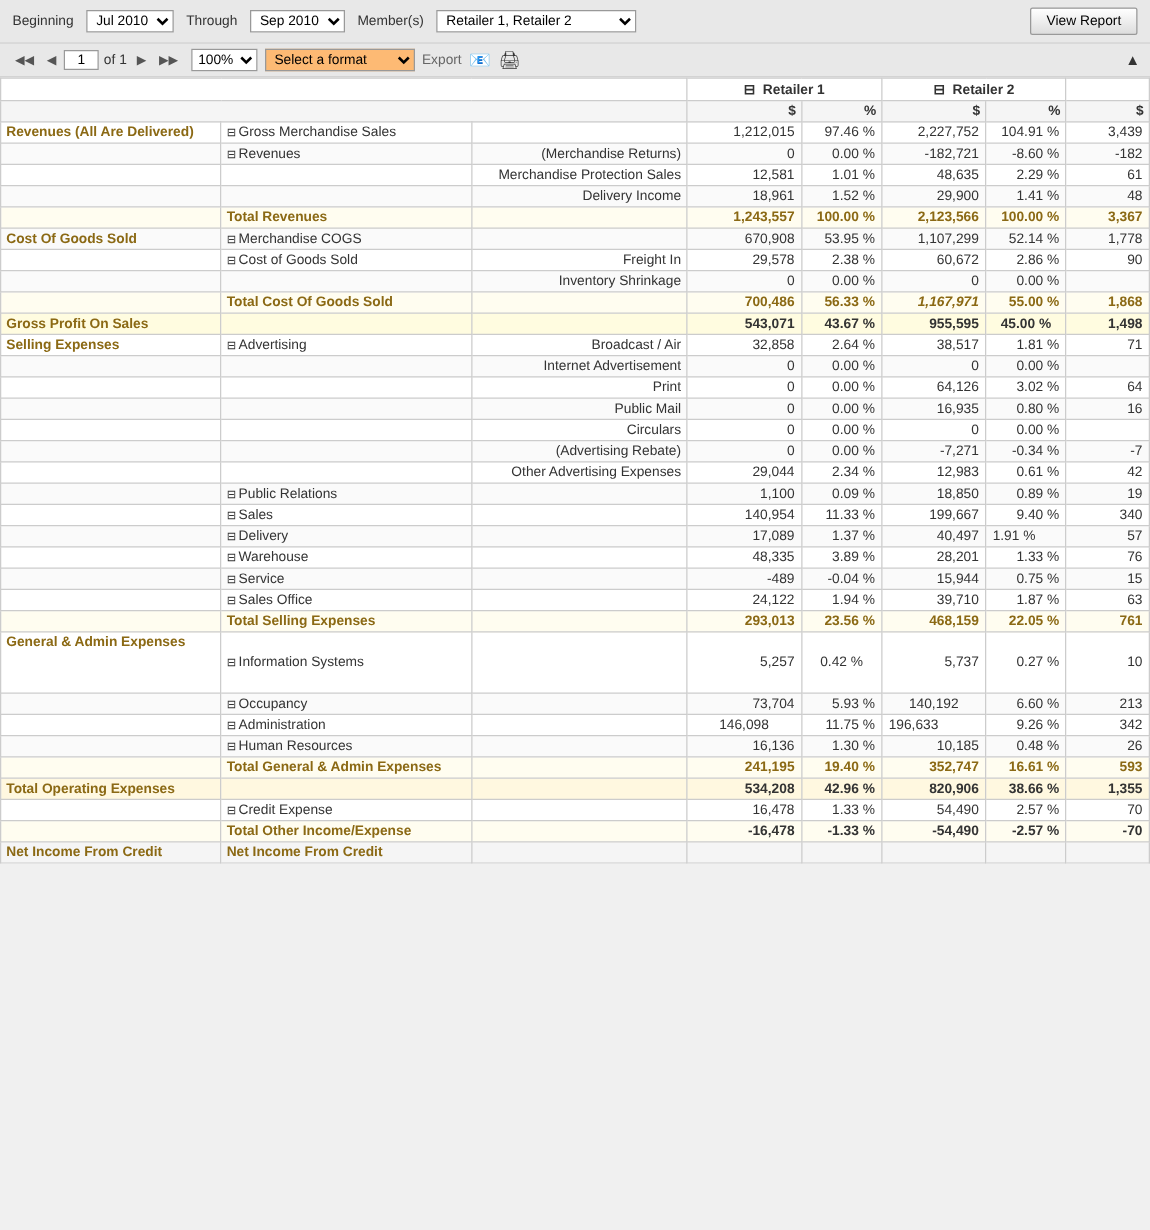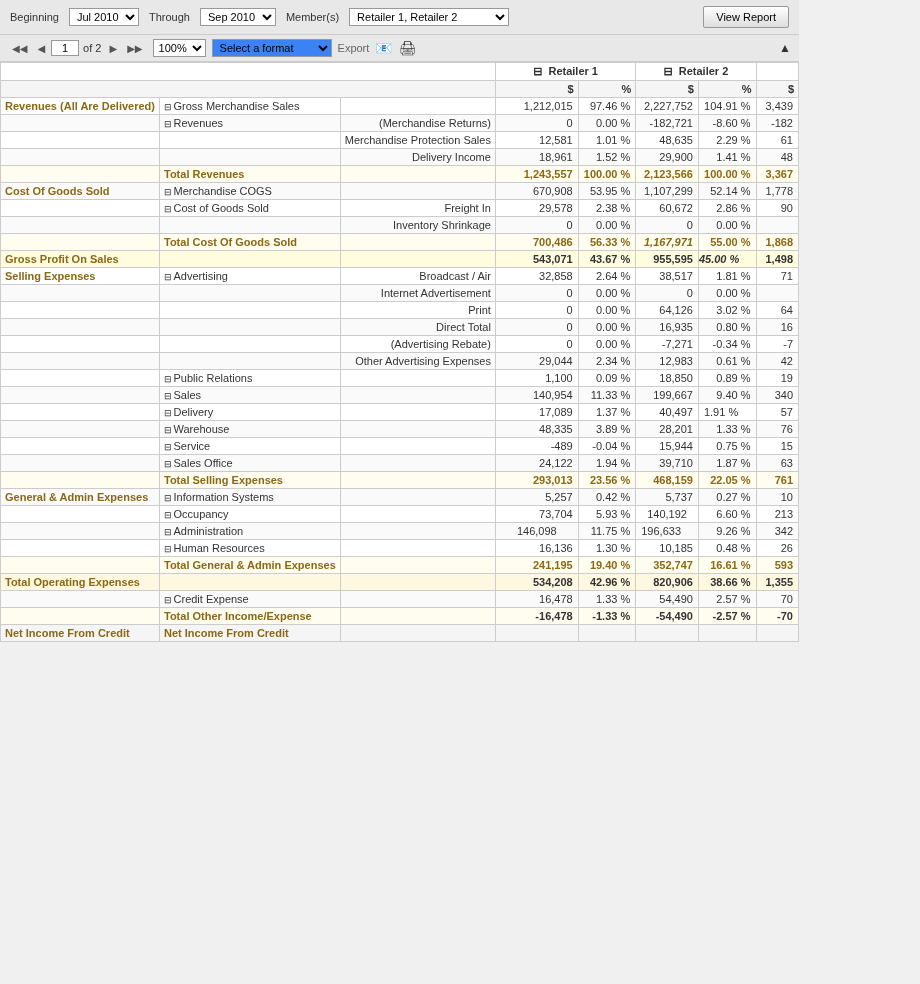--- a/index.html
+++ b/index.html
@@ -1,31 +1,31 @@
 <!DOCTYPE html>
 <html><head>
   <meta charset="utf-8">
   <style>
     * { box-sizing: border-box; margin: 0; padding: 0; }
     body { font-family: Arial, sans-serif; font-size: 11px; background: #f0f0f0; color: #333; }
-    .page { width: 799px; background: #fff; }
+    .page { width: 920px; background: #fff; }
     
     
     .header { background: #e8e8e8; padding: 6px 10px; border-bottom: 1px solid #ccc; display: flex; align-items: center; gap: 10px; flex-wrap: wrap; }
     .header label { font-size: 11px; color: #333; }
     .header select { font-size: 11px; border: 1px solid #999; background: #fff; padding: 1px 3px; }
     .view-report-btn { margin-left: auto; background: linear-gradient(to bottom, #fff, #ddd); border: 1px solid #999; padding: 4px 12px; font-size: 11px; cursor: pointer; border-radius: 2px; }
     
     
     .toolbar { background: #e8e8e8; padding: 4px 8px; border-bottom: 1px solid #ccc; display: flex; align-items: center; gap: 6px; }
     .toolbar-nav { display: flex; align-items: center; gap: 2px; }
     .nav-btn { background: none; border: 1px solid transparent; padding: 1px 3px; cursor: pointer; font-size: 10px; color: #555; }
     .page-input { width: 28px; border: 1px solid #999; text-align: center; font-size: 11px; padding: 1px; }
     .zoom-select { font-size: 11px; border: 1px solid #999; background: #fff; padding: 1px; }
-    .format-select { font-size: 11px; border: 1px solid #999; background: #3b82f6; padding: 1px 3px; min-width: 120px; }
+    .format-select { font-size: 11px; border: 1px solid #999; background: #fdba74; padding: 1px 3px; min-width: 120px; }
     .export-btn { font-size: 11px; color: #666; border: none; background: none; cursor: pointer; }
     
     
     .report-table { width: 100%; border-collapse: collapse; font-size: 11px; }
     .report-table th, .report-table td { border: 1px solid #ccc; padding: 2px 4px; white-space: nowrap; }
     
     
     .col-group-header { background: #fff; text-align: center; font-weight: bold; color: #333; }
     .col-subheader { background: #f5f5f5; text-align: center; font-weight: bold; color: #333; }
     
@@ -59,21 +59,21 @@
     <option>Retailer 1, Retailer 2</option>
   </select>
   <button class="view-report-btn">View Report</button>
 </div>
 
 <div class="toolbar">
   <div class="toolbar-nav">
     <button class="nav-btn">◀◀</button>
     <button class="nav-btn">◀</button>
     <input class="page-input" type="text" value="1" style="">
-    <span style="font-size:11px;margin:0 2px;">of 2</span>
+    <span style="font-size:11px;margin:0 2px;">of 1</span>
     <button class="nav-btn">▶</button>
     <button class="nav-btn">▶▶</button>
   </div>
   <select class="zoom-select">
     <option>100%</option>
   </select>
   <select class="format-select">
     <option>Select a format</option>
   </select>
   <button class="export-btn" style="color:#666;font-size:11px;">Export</button>
@@ -207,21 +207,21 @@
             <td style="text-align: right; padding: 2px 5px; font-weight: bold;">55.00 %</td>
             <td style="text-align: right; padding: 2px 5px; font-weight: bold;">1,868</td>
           </tr>
           <tr class="gross-profit-row">
             <td class="row-label-col1" style="color: rgb(139, 105, 20); font-weight: bold;">Gross Profit On Sales</td>
             <td class="row-label-col2" style="font-weight: bold; color: rgb(139, 105, 20);"></td>
             <td style="text-align: right; color: rgb(51, 51, 51);"></td>
             <td style="text-align: right; padding: 2px 5px; font-weight: bold;">543,071</td>
             <td style="text-align: right; padding: 2px 5px; font-weight: bold;">43.67 %</td>
             <td style="text-align: right; padding: 2px 5px; font-weight: bold;">955,595</td>
-            <td style="text-align: left; padding: 2px 0; font-weight: bold; font-style: italic;">45.00 %</td>
+            <td style="text-align: center; padding: 2px 0; font-weight: bold;">45.00 %</td>
             <td style="text-align: right; padding: 2px 5px; font-weight: bold;">1,498</td>
           </tr>
           <tr>
             <td class="row-label-col1" style="color: rgb(139, 105, 20); font-weight: bold;">Selling Expenses</td>
             <td class="row-label-col2"><span style="font-size:9px;margin-right:2px;cursor:pointer;">⊟</span>Advertising</td>
             <td style="text-align: right; color: rgb(51, 51, 51);">Broadcast / Air</td>
             <td style="text-align: right; padding: 2px 5px;">32,858</td>
             <td style="text-align: right; padding: 2px 5px;">2.64 %</td>
             <td style="text-align: right; padding: 2px 5px;">38,517</td>
             <td style="text-align: right; padding: 2px 5px;">1.81 %</td>
@@ -243,26 +243,36 @@
             <td style="text-align: right; color: rgb(51, 51, 51);">Print</td>
             <td style="text-align: right; padding: 2px 5px;">0</td>
             <td style="text-align: right; padding: 2px 5px;">0.00 %</td>
             <td style="text-align: right; padding: 2px 5px;">64,126</td>
             <td style="text-align: right; padding: 2px 5px;">3.02 %</td>
             <td style="text-align: right; padding: 2px 5px;">64</td>
           </tr>
           <tr>
             <td></td>
             <td class="row-label-col2"></td>
-            <td style="text-align: right; color: rgb(51, 51, 51);">Direct Total</td>
+            <td style="text-align: right; color: rgb(51, 51, 51);">Public Mail</td>
             <td style="text-align: right; padding: 2px 5px;">0</td>
             <td style="text-align: right; padding: 2px 5px;">0.00 %</td>
             <td style="text-align: right; padding: 2px 5px;">16,935</td>
             <td style="text-align: right; padding: 2px 5px; margin-left: 16px;">0.80 %</td>
             <td style="text-align: right; padding: 2px 5px;">16</td>
+          </tr>
+          <tr>
+            <td></td>
+            <td class="row-label-col2"></td>
+            <td style="text-align: right; color: rgb(51, 51, 51);">Circulars</td>
+            <td style="text-align: right; padding: 2px 5px;">0</td>
+            <td style="text-align: right; padding: 2px 5px;">0.00 %</td>
+            <td style="text-align: right; padding: 2px 5px;">0</td>
+            <td style="text-align: right; padding: 2px 5px;">0.00 %</td>
+            <td style="text-align: right; padding: 2px 5px;"></td>
           </tr>
           <tr>
             <td></td>
             <td class="row-label-col2"></td>
             <td style="text-align: right; color: rgb(51, 51, 51);">(Advertising Rebate)</td>
             <td style="text-align: right; padding: 2px 5px;">0</td>
             <td style="text-align: right; padding: 2px 5px;">0.00 %</td>
             <td style="text-align: right; padding: 2px 5px; color: rgb(51, 51, 51);">-7,271</td>
             <td style="text-align: right; padding: 2px 5px; color: rgb(51, 51, 51);">-0.34 %</td>
             <td style="text-align: right; padding: 2px 5px; color: rgb(51, 51, 51);">-7</td>
@@ -345,40 +355,40 @@
             <td style="text-align: right; padding: 2px 5px; font-weight: bold;">23.56 %</td>
             <td style="text-align: right; padding: 2px 5px; font-weight: bold;">468,159</td>
             <td style="text-align: right; padding: 2px 5px; font-weight: bold;">22.05 %</td>
             <td style="text-align: right; padding: 2px 5px; font-weight: bold;">761</td>
           </tr>
           <tr>
             <td class="row-label-col1" style="color: rgb(139, 105, 20); font-weight: bold;">General &amp; Admin Expenses</td>
             <td class="row-label-col2"><span style="font-size:9px;margin-right:2px;cursor:pointer;">⊟</span>Information Systems</td>
             <td style="text-align: right; color: rgb(51, 51, 51);"></td>
             <td style="text-align: right; padding: 2px 5px;">5,257</td>
-            <td style="text-align: right; padding: 2px 5px;">0.42 %</td>
+            <td style="text-align: center; padding: 18px 5px;">0.42 %</td>
             <td style="text-align: right; padding: 2px 5px;">5,737</td>
             <td style="text-align: right; padding: 2px 5px;">0.27 %</td>
             <td style="text-align: right; padding: 2px 5px;">10</td>
           </tr>
           <tr>
             <td></td>
             <td class="row-label-col2"><span style="font-size:9px;margin-right:2px;cursor:pointer;">⊟</span>Occupancy</td>
             <td style="text-align: right; color: rgb(51, 51, 51);"></td>
             <td style="text-align: right; padding: 2px 5px;">73,704</td>
             <td style="text-align: right; padding: 2px 5px;">5.93 %</td>
             <td style="text-align: center; padding: 2px 5px;">140,192</td>
             <td style="text-align: right; padding: 2px 5px;">6.60 %</td>
             <td style="text-align: right; padding: 2px 5px;">213</td>
           </tr>
           <tr>
             <td></td>
             <td class="row-label-col2"><span style="font-size:9px;margin-right:2px;cursor:pointer;">⊟</span>Administration</td>
             <td style="text-align: right; color: rgb(51, 51, 51);"></td>
-            <td style="text-align: left; padding: 2px 21px;">146,098</td>
+            <td style="text-align: center; padding: 2px 21px;">146,098</td>
             <td style="text-align: right; padding: 2px 5px;">11.75 %</td>
             <td style="text-align: left; padding: 2px 5px;">196,633</td>
             <td style="text-align: right; padding: 2px 5px;">9.26 %</td>
             <td style="text-align: right; padding: 2px 5px;">342</td>
           </tr>
           <tr>
             <td></td>
             <td class="row-label-col2"><span style="font-size:9px;margin-right:2px;cursor:pointer;">⊟</span>Human Resources</td>
             <td style="text-align: right; color: rgb(51, 51, 51);"></td>
             <td style="text-align: right; padding: 2px 5px;">16,136</td>

